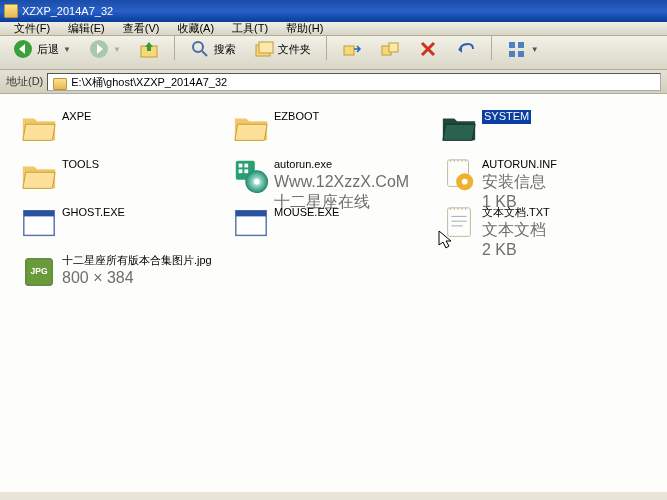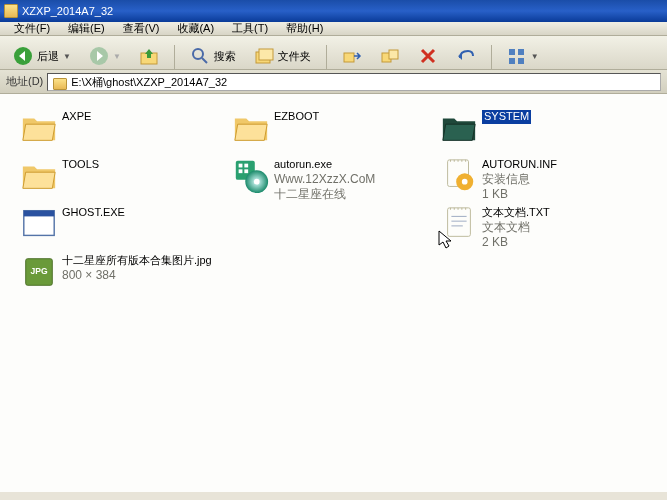--- a/index.html
+++ b/index.html
@@ -29,21 +29,21 @@
     align-items: center;
     padding: 0 6px;
     gap: 2px;
   }
   .menubar span { padding: 3px 8px; cursor: default; }
   .toolbar {
     height: 34px;
     background: linear-gradient(#f2f1e6,#dad7c8);
     border-bottom: 1px solid #b0ad9a;
     display: flex;
-    align-items: flex-end;
+    align-items: flex-start;
     padding: 0 6px;
     gap: 4px;
   }
   .tbtn {
     display: flex; align-items: center;
     padding: 2px 6px; height: 26px;
     border: 1px solid transparent;
     border-radius: 3px;
     gap: 4px;
   }
@@ -76,21 +76,21 @@
     position: absolute;
     display: flex;
     align-items: flex-start;
     gap: 4px;
     width: 200px;
   }
   .icon { width: 40px; height: 40px; flex-shrink: 0; display:flex;align-items:center;justify-content:flex-end; }
   .icon svg { width: 38px; height: 38px; }
   .lbl { padding-top: 2px; line-height: 1.25; }
   .lbl .name { color: #000; }
-  .lbl .sub { color: #707068; font-size: 12px; }
+  .lbl .sub { color: #707068; font-size: 16px; }
   .lbl.sel .name { background: #0a3ea0; color: #fff; padding: 0 2px; }
   
   .folder-svg path.back { fill:#f0c869; } .folder-svg path.front { fill:#fde19a; stroke:#cc9a2c; }
   .darkfolder path.back{fill:#1f483a;} .darkfolder path.front{fill:#2a6150;stroke:#153026;}
   .exe-win { fill:#fff;stroke:#5474a8; } .exe-bar{fill:#2a52a0;}
   .txt-page{fill:#fdfdfa;stroke:#bcb89a;} .txt-lines{stroke:#9aa8c0;} .gear{fill:#f0b030;}
   .cd-disc{fill:url(#g1);} 
   .jpg-b{fill:#6a9a3a;stroke:#4a6e26;} .jpg-t{fill:#fff;}
 </style>
 </head>
@@ -292,20 +292,31 @@
           <circle cx="26" cy="26" r="3" fill="#fff"></circle>
         </svg>
     </div>
     <div class="lbl">
       <div class="name">autorun.exe</div>
       <div class="sub">Www.12XzzX.CoM</div>
       <div class="sub">十二星座在线</div>
     </div>
   </div>
 
+  <div class="item" style="left:230px;top:110px">
+    <div class="icon">
+      <svg viewBox="0 0 40 40">
+          <rect class="exe-win" x="4" y="6" width="32" height="26" stroke-width="1.5"></rect>
+          <rect class="exe-bar" x="4" y="6" width="32" height="6"></rect>
+        </svg>
+    </div>
+    <div class="lbl">
+        <div class="name">MOUSE.EXE</div>
+      </div>
+  </div>
 
   <div class="item" style="left:438px;top:14px">
     <div class="icon">
       <svg class="darkfolder" viewBox="0 0 40 40">
           <path class="back" d="M3 10 h12 l3 3 h19 v20 h-34 z"></path>
           <path class="front" d="M3 33 L6 16 h31 l-3 17 z"></path>
         </svg>
     </div>
     <div class="lbl sel">
         <div class="name">SYSTEM</div>

